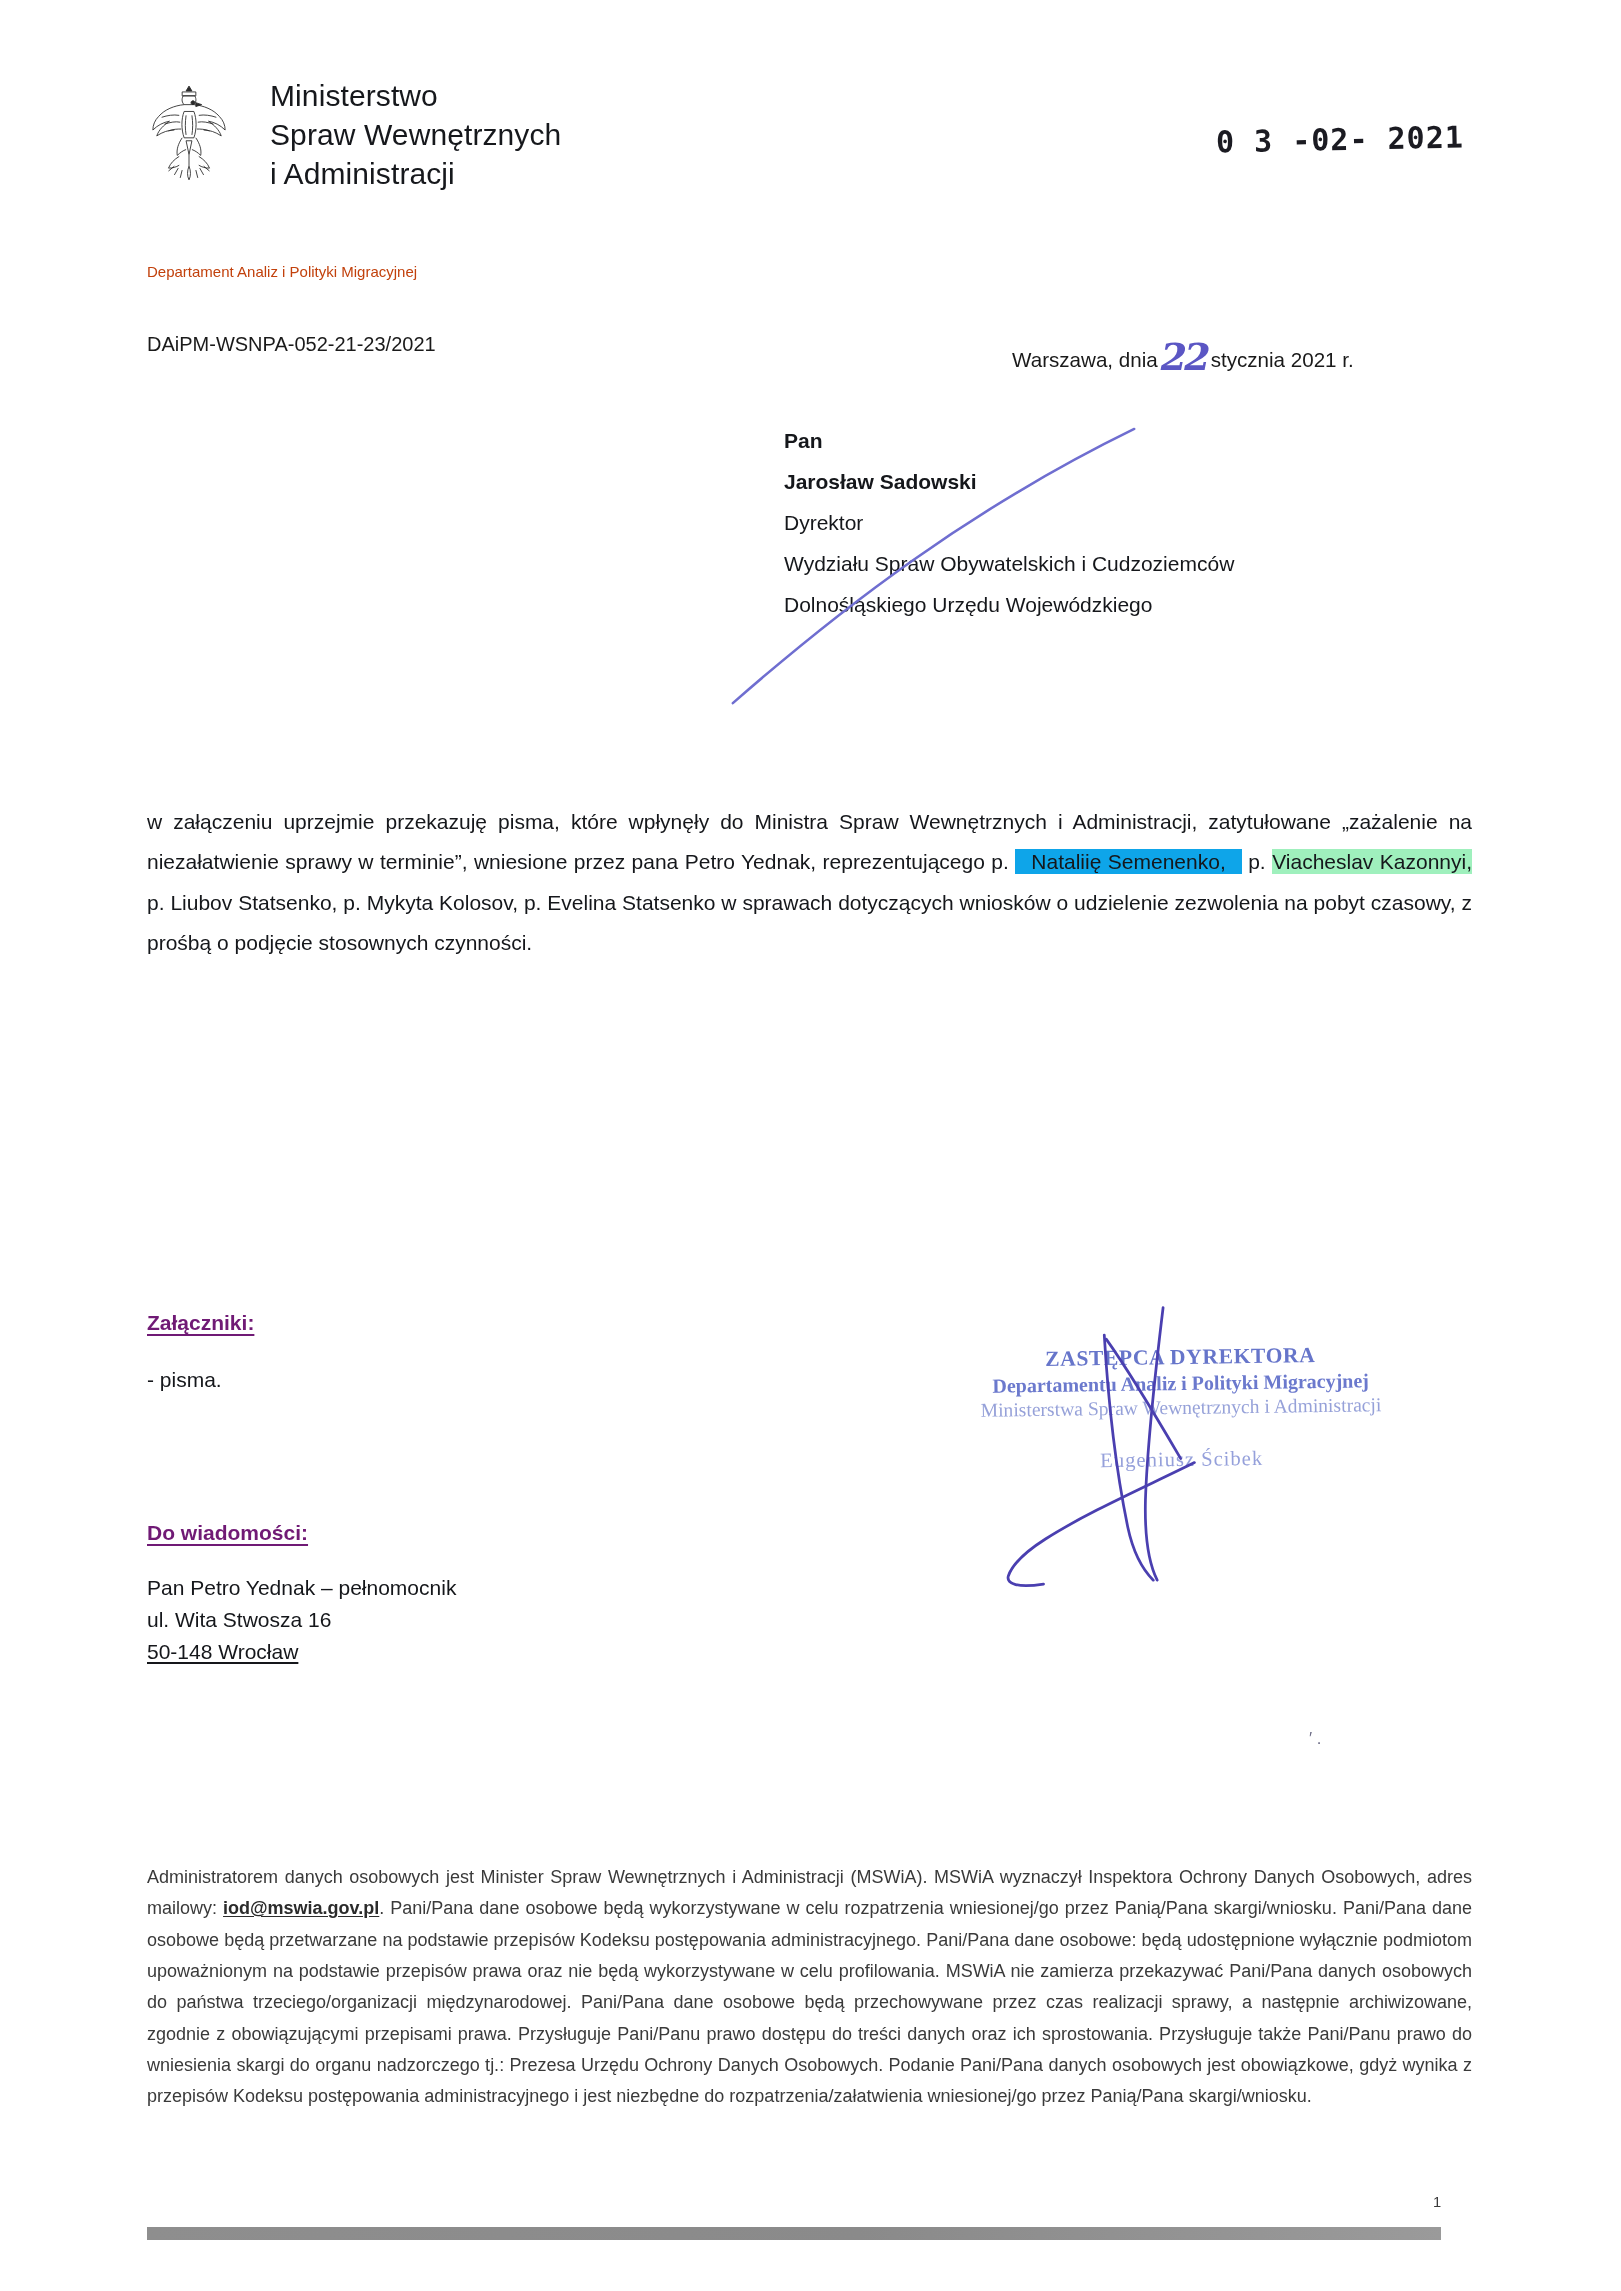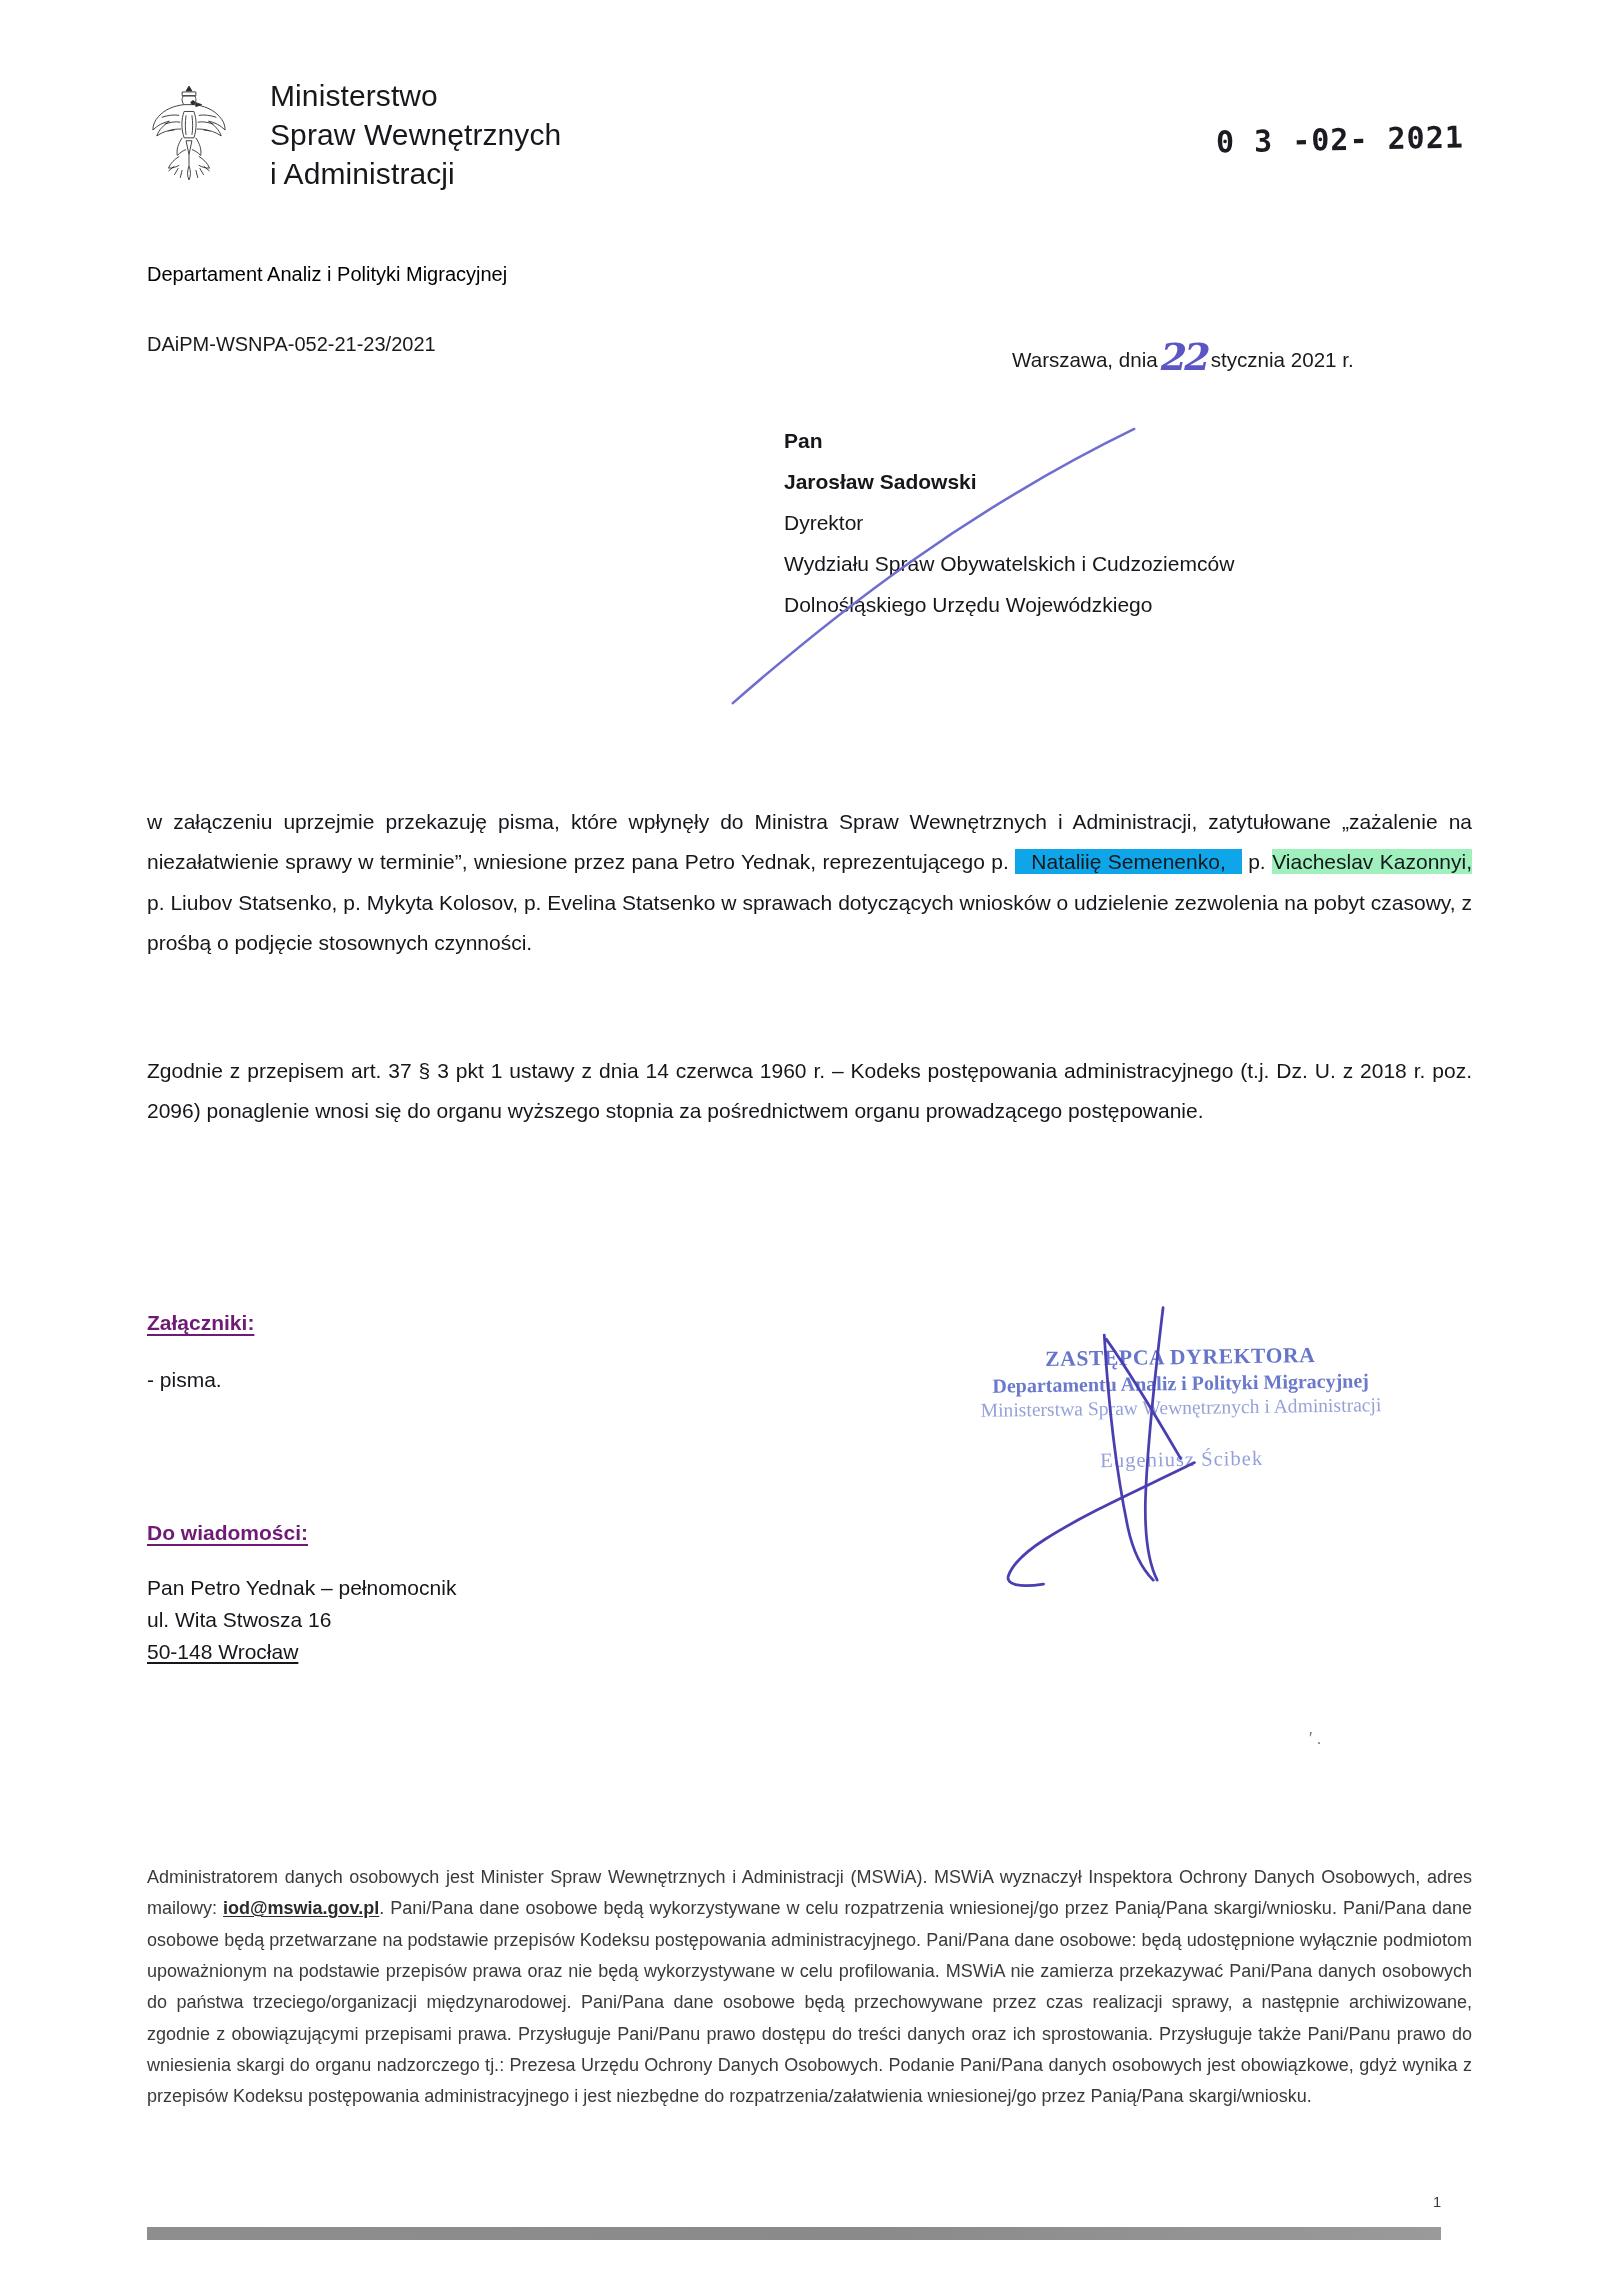--- a/index.html
+++ b/index.html
@@ -49,22 +49,22 @@
     letter-spacing: 1px;
     color: #1b1b22;
     transform: rotate(-1.2deg);
   }
 
   
   .dept-line {
     position: absolute;
     left: 147px;
     top: 263px;
-    font-size: 20px;
-    color: #000000;
+    font-size: 15px;
+    color: #c2410c;
   }
   .ref-line {
     position: absolute;
     left: 147px;
     top: 333px;
     font-size: 20px;
     color: #1a1a1a;
   }
   .place-date {
     position: absolute;
@@ -304,21 +304,20 @@
     <div>Wydziału Spraw Obywatelskich i Cudzoziemców</div>
     <div>Dolnośląskiego Urzędu Wojewódzkiego</div>
   </div>
 
   <svg class="pen-stroke" viewBox="0 0 430 300">
     <path d="M8 288 C 120 190, 250 90, 418 8" stroke="#6f6ed0" stroke-width="2.6" fill="none" stroke-linecap="round"></path>
   </svg>
 
   <div class="body-p" id="para1"><span>w załączeniu uprzejmie przekazuję pisma, które wpłynęły do Ministra Spraw Wewnętrznych i Administracji, zatytułowane „zażalenie na niezałatwienie sprawy w terminie”, wniesione przez pana Petro Yednak, reprezentującego p. </span><span class="hl-cream">Nataliię Semenenko,</span><span> p. </span><span class="hl-green">Viacheslav Kazonnyi,</span><span> p. Liubov Statsenko, p. Mykyta Kolosov, p. Evelina Statsenko w sprawach dotyczących wniosków o udzielenie zezwolenia na pobyt czasowy, z prośbą o podjęcie stosownych czynności.</span></div>
 
-  <div class="body-p" id="para2">Zgodnie z przepisem art. 37 § 3 pkt 1 ustawy z dnia 14 czerwca 1960 r. – Kodeks postępowania administracyjnego (t.j. Dz. U. z 2018 r. poz. 2096) ponaglenie wnosi się do organu wyższego stopnia za pośrednictwem organu prowadzącego postępowanie.</div>
 
   <div class="sec-head" id="zal-head">Załączniki:</div>
   <div id="zal-item">- pisma.</div>
 
   <div class="stamp">
     <div class="l1">ZASTĘPCA DYREKTORA</div>
     <div class="l2">Departamentu Analiz i Polityki Migracyjnej</div>
     <div class="l3">Ministerstwa Spraw Wewnętrznych i Administracji</div>
     <div class="l4">Eugeniusz  Ścibek</div>
   </div>

